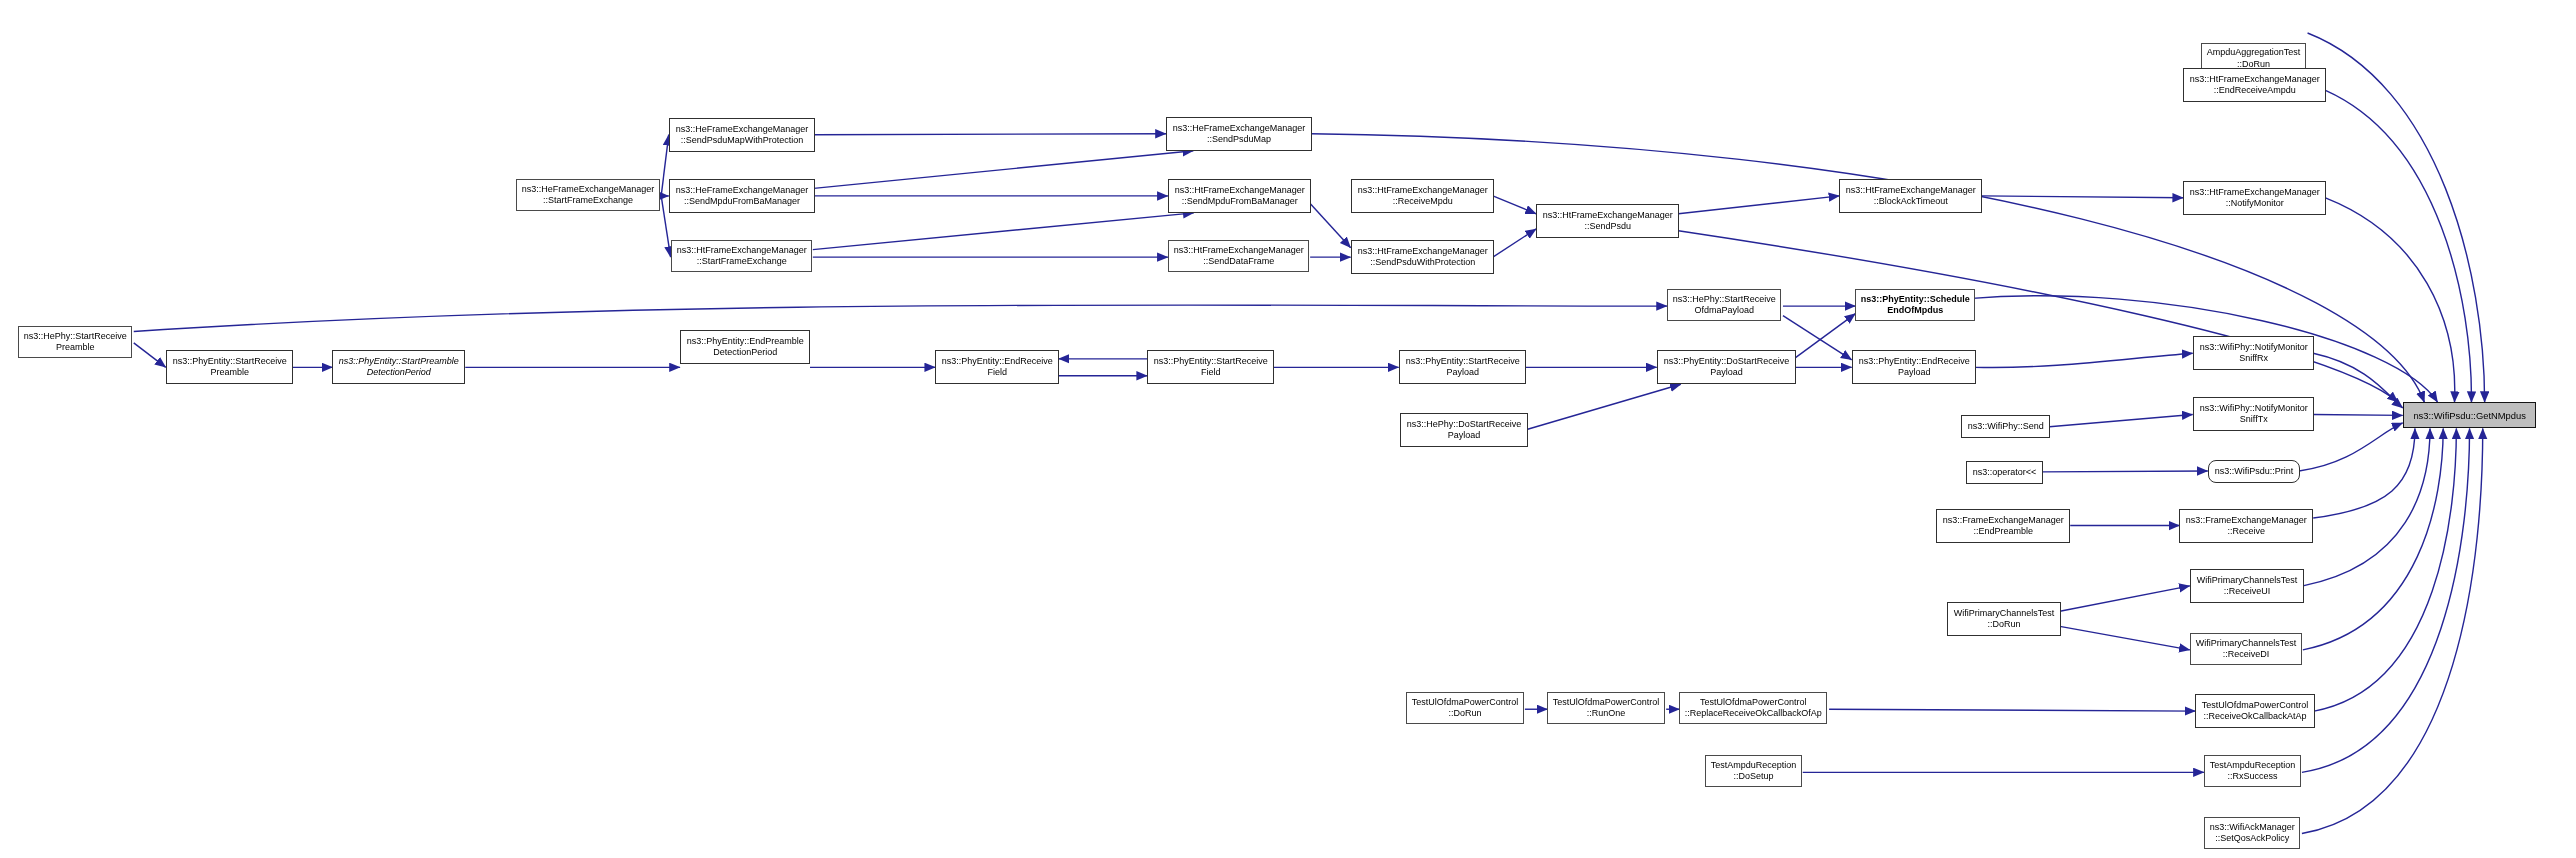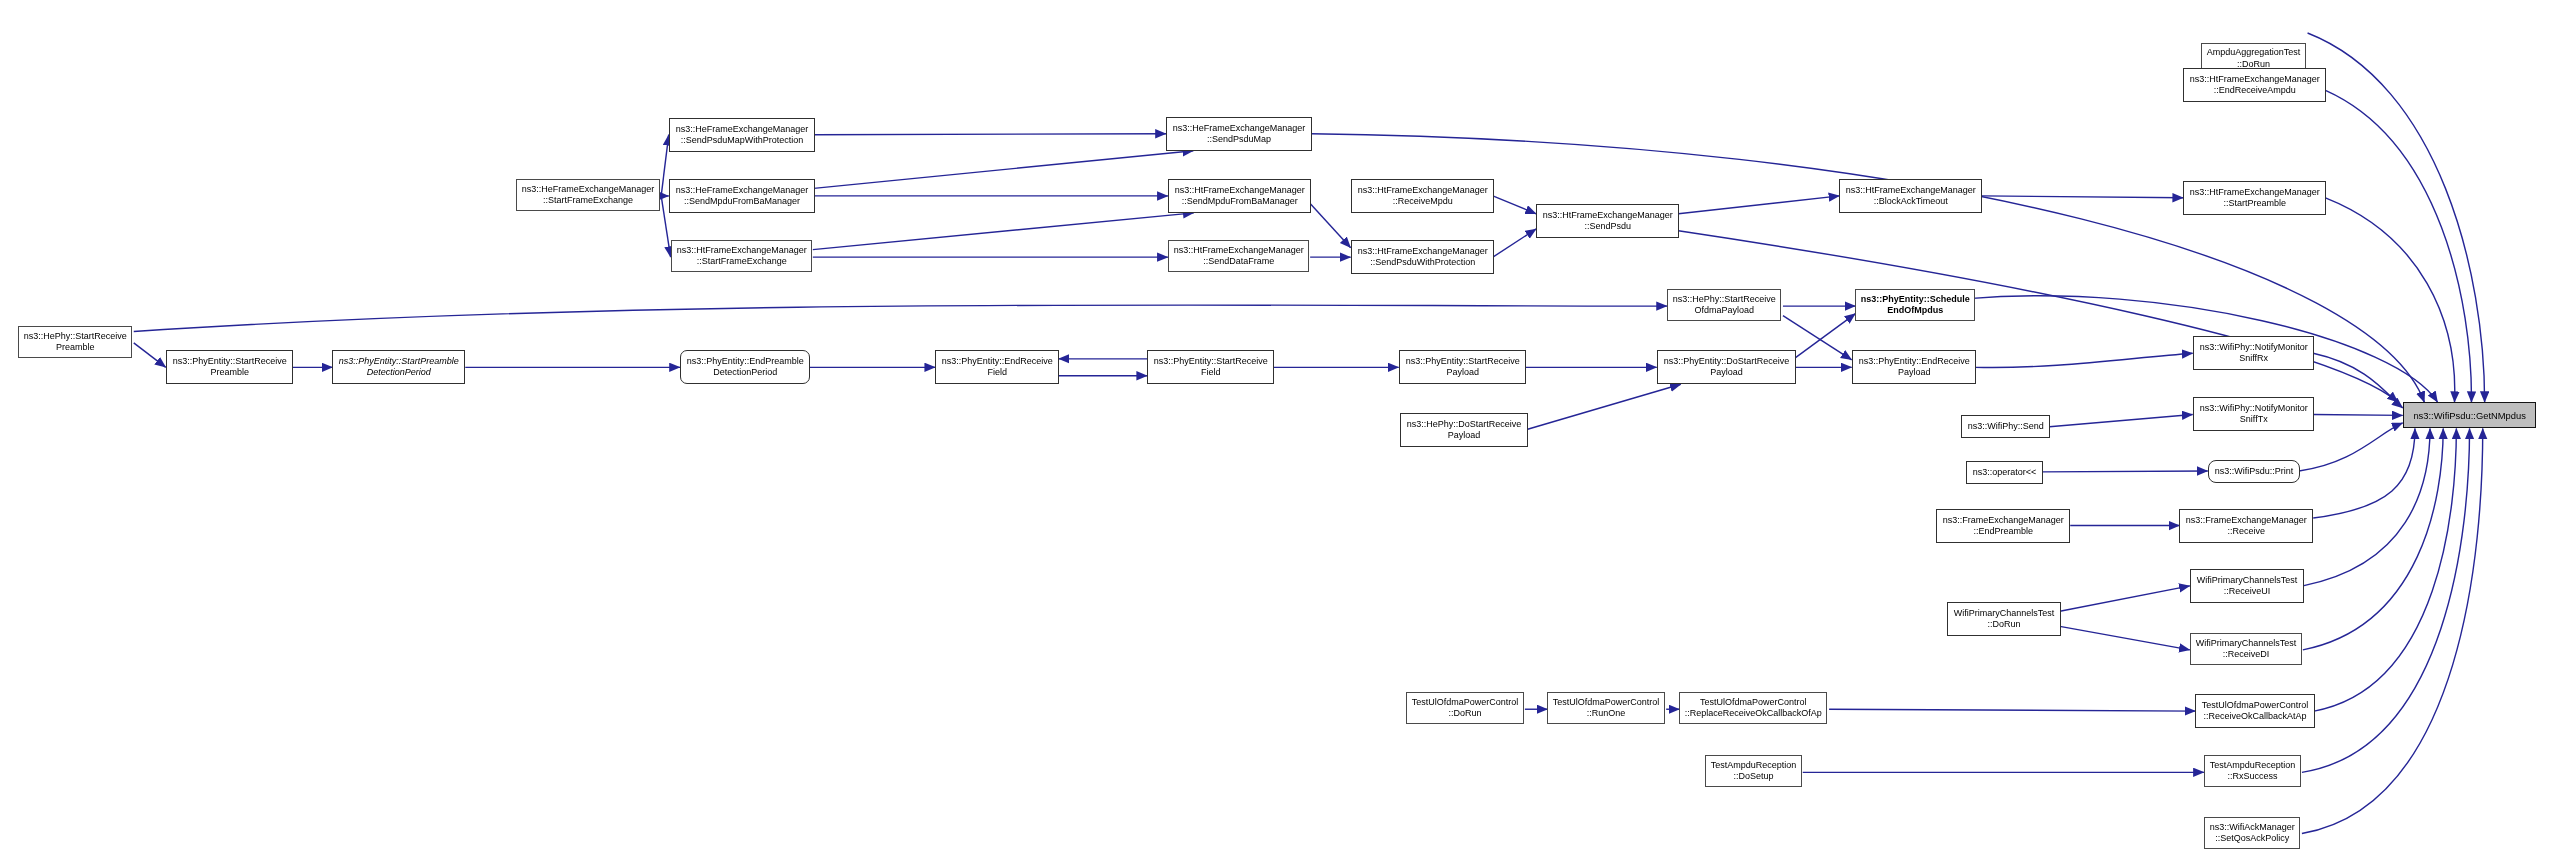--- a/index.html
+++ b/index.html
@@ -90,21 +90,21 @@
       <div>Preamble</div>
     </div>
     <div class="node" style="left: 166px; top: 350px;">
       <div>ns3::PhyEntity::StartReceive</div>
       <div>Preamble</div>
     </div>
     <div class="node" style="left: 332px; top: 350px; font-style: italic;">
       <div>ns3::PhyEntity::StartPreamble</div>
       <div>DetectionPeriod</div>
     </div>
-    <div class="node" style="left: 680px; top: 350px; border-radius: 7px;">
+    <div class="node" style="left: 680px; top: 330px;">
       <div>ns3::PhyEntity::EndPreamble</div>
       <div>DetectionPeriod</div>
     </div>
     <div class="node" style="left: 935px; top: 350px;">
       <div>ns3::PhyEntity::EndReceive</div>
       <div>Field</div>
     </div>
     <div class="node" style="left: 1147px; top: 350px;">
       <div>ns3::PhyEntity::StartReceive</div>
       <div>Field</div>
@@ -172,21 +172,21 @@
     <div class="node" style="left: 1536px; top: 204px;">
       <div>ns3::HtFrameExchangeManager</div>
       <div>::SendPsdu</div>
     </div>
     <div class="node" style="left: 1839px; top: 179px;">
       <div>ns3::HtFrameExchangeManager</div>
       <div>::BlockAckTimeout</div>
     </div>
     <div class="node" style="left: 2183px; top: 181px;">
       <div>ns3::HtFrameExchangeManager</div>
-      <div>::StartPreamble</div>
+      <div>::NotifyMonitor</div>
     </div>
     <div class="node bold" style="left: 2201px; top: 6.6px; margin-top: 36px;">
       <div>AmpduAggregationTest</div>
       <div>::DoRun</div>
     </div>
     <div class="node" style="left: 2183px; top: 68px;">
       <div>ns3::HtFrameExchangeManager</div>
       <div>::EndReceiveAmpdu</div>
     </div>
     <div class="node" style="left: 2193px; top: 336px;">

